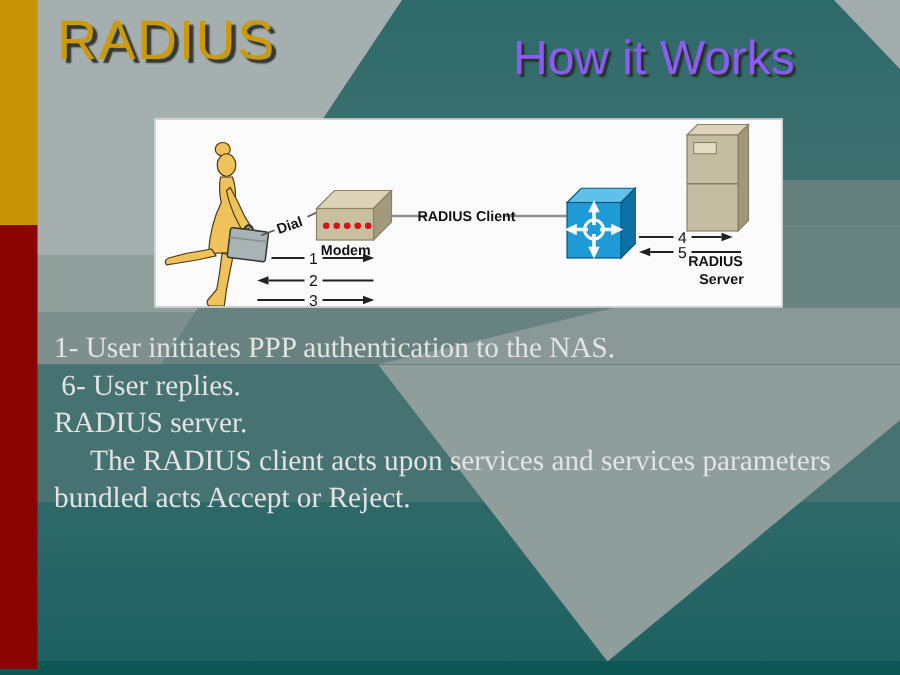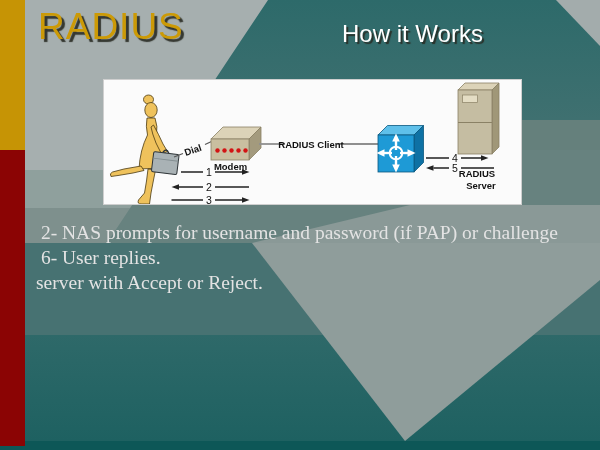--- a/index.html
+++ b/index.html
@@ -28,21 +28,21 @@
   .bar-gold{position:absolute;left:0;top:0;width:25px;height:150px;background:#C69405;}
   .bar-maroon{position:absolute;left:0;top:150px;width:25px;height:296px;background:#8B0404;}
 
   .title{
     position:absolute;left:38px;top:6px;margin:0;
     font-size:37px;font-weight:normal;letter-spacing:1px;color:#CC9A06;
     text-shadow:3px 3px 1px rgba(40,42,34,0.9);
   }
   .subtitle{
     position:absolute;left:342px;top:20px;
-    font-size:24px;color:#ffffff;
+    font-size:32px;color:#8b5cf6;
     text-shadow:2px 2px 1px rgba(40,42,34,0.9);
   }
   .diagram{
     position:absolute;left:103px;top:79px;width:419px;height:126px;
     background:#FBFBFB;border:1px solid #CFCFCF;box-sizing:border-box;
   }
   .diagram svg{position:absolute;left:0;top:0;}
   .lbl{font:bold 9.5px "Liberation Sans",sans-serif;fill:#111;}
   .num{font:10.5px "Liberation Sans",sans-serif;fill:#111;}
   .body-text{
@@ -157,18 +157,20 @@
         <polygon points="377,75.2 377,80.8 384.5,78" fill="#222" stroke="none"></polygon>
         <polygon points="329.5,85.2 329.5,90.8 322,88" fill="#222" stroke="none"></polygon>
         <path d="M329.5,88 H345 M357,88 H390" fill="none"></path>
       </g>
       <text class="num" x="351" y="81.8" text-anchor="middle">4</text>
       <text class="num" x="351" y="91.8" text-anchor="middle">5</text>
     </svg>
   </div>
 
   <div class="body-text">
-    <div class="body-line"> 2- NAS prompts for username and password (if PAP) or challenge</div>
+    <div class="body-line">1- User initiates PPP authentication to the NAS.</div>
     <div class="body-line"> 6- User replies.</div>
-    <div class="body-line">server with Accept or Reject.</div>
+    <div class="body-line">RADIUS server.</div>
+    <div class="body-line">     The RADIUS client acts upon services and services parameters</div>
+    <div class="body-line">bundled acts Accept or Reject.</div>
   </div>
 
 </div>
 
 </body></html>

